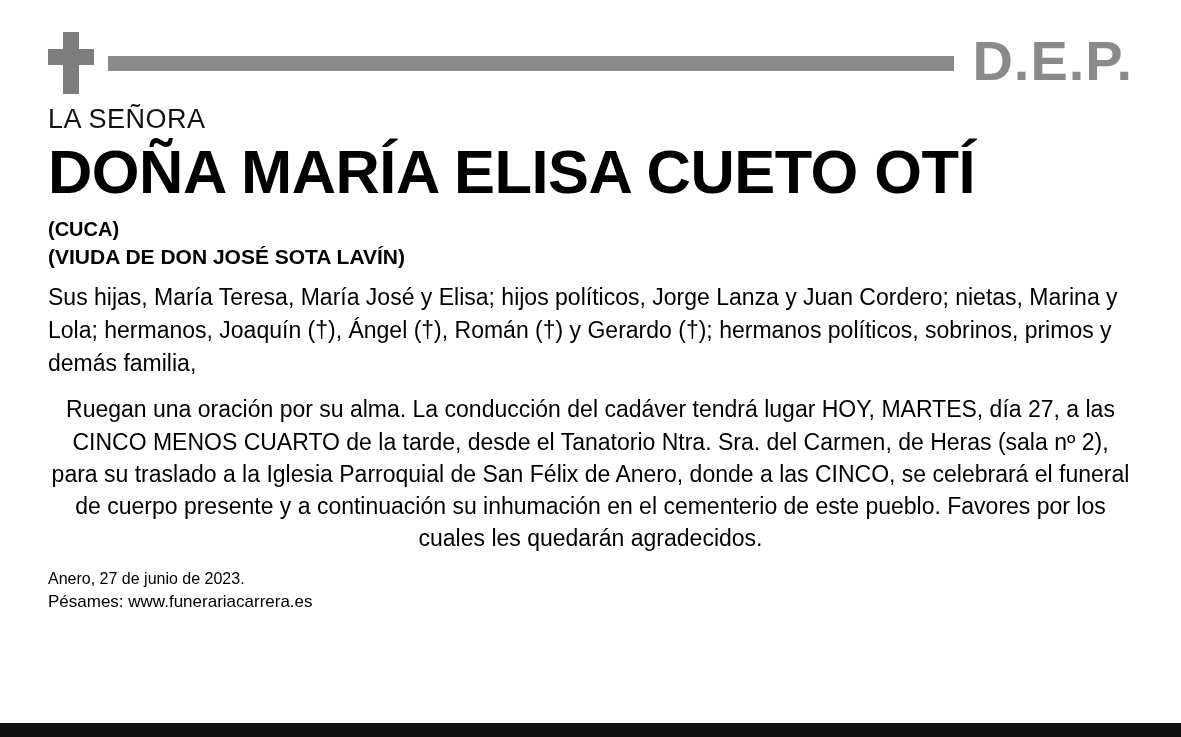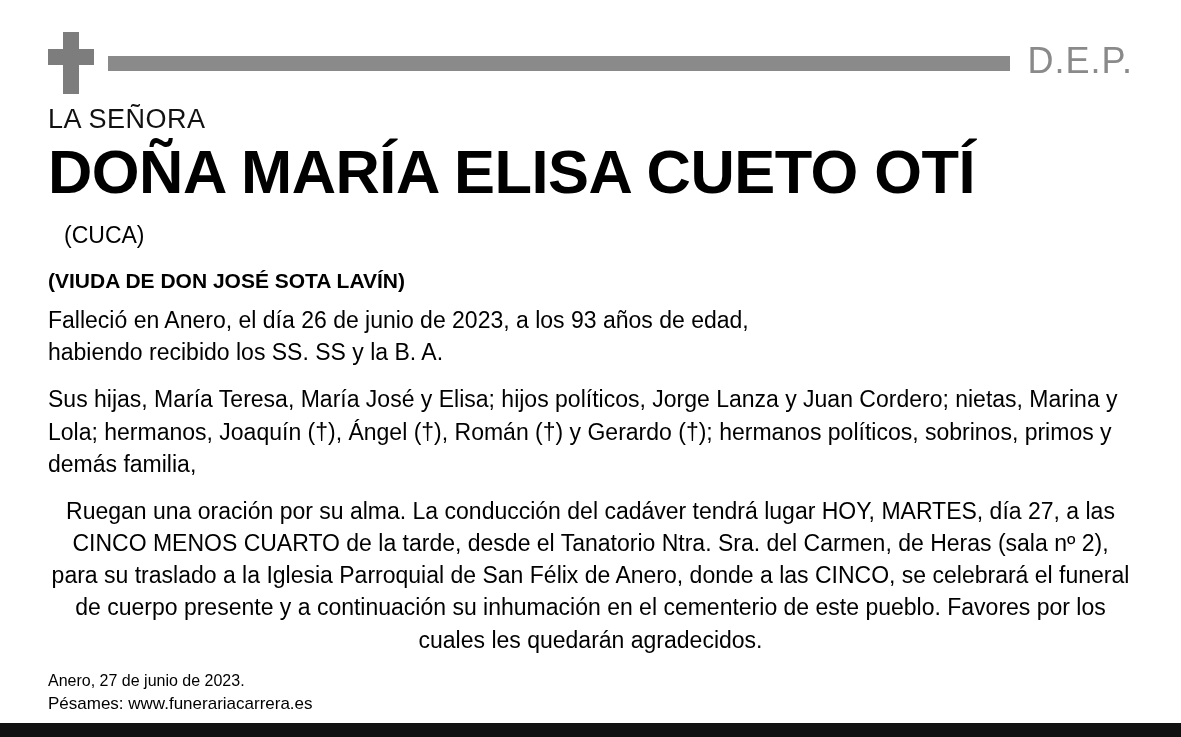--- a/index.html
+++ b/index.html
@@ -61,22 +61,22 @@
     background: #7d7d7d;
   }
   .rule {
     flex: 1 1 auto;
     height: 15px;
     background: #8a8a8a;
     margin: 0 18px 0 6px;
   }
   .dep {
     flex: 0 0 auto;
-    font-size: 36px;
-    font-weight: normal;
+    font-size: 56px;
+    font-weight: bold;
     letter-spacing: 1px;
     color: #8a8a8a;
     line-height: 1;
     padding-bottom: 4px;
   }
 
   
   .pretitle {
     font-size: 27px;
     letter-spacing: 0.5px;
@@ -88,24 +88,24 @@
     font-weight: bold;
     letter-spacing: -0.5px;
     line-height: 1.05;
     margin: 2px 0 12px 0;
     white-space: nowrap;
     color: #000;
     transform: scaleX(0.99);
     transform-origin: left center;
   }
   .alias {
-    font-size: 23px;
-    font-weight: normal;
+    font-size: 20px;
+    font-weight: bold;
     line-height: 1.35;
-    margin: 16px;
+    margin: 0;
   }
   .widow {
     font-size: 21px;
     font-weight: bold;
     line-height: 1.35;
     margin: 0 0 10px 0;
   }
   .death-line {
     font-size: 23px;
     line-height: 1.38;
@@ -149,24 +149,20 @@
       <div class="dep">D.E.P.</div>
     </div>
 
     <div class="pretitle">LA SEÑORA</div>
 
     <div class="name">DOÑA MARÍA ELISA CUETO OTÍ</div>
 
     <div class="alias">(CUCA)</div>
     <div class="widow">(VIUDA DE DON JOSÉ SOTA LAVÍN)</div>
 
-    <div class="death-line">
-      <div>Falleció en Anero, el día 26 de junio de 2023, a los 93 años de edad,</div>
-      <div>habiendo recibido los SS. SS y la B. A.</div>
-    </div>
 
     <div class="family">Sus hijas, María Teresa, María José y Elisa; hijos políticos, Jorge Lanza y Juan Cordero; nietas, Marina y Lola; hermanos, Joaquín (†), Ángel (†), Román (†) y Gerardo (†); hermanos políticos, sobrinos, primos y demás familia,</div>
 
     <div class="body-text"> Ruegan una oración por su alma. La conducción del cadáver tendrá lugar HOY, MARTES, día 27, a las CINCO MENOS CUARTO de la tarde, desde el Tanatorio Ntra. Sra. del Carmen, de Heras (sala nº 2), para su traslado a la Iglesia Parroquial de San Félix de Anero, donde a las CINCO, se celebrará el funeral de cuerpo presente y a continuación su inhumación en el cementerio de este pueblo. Favores por los cuales les quedarán agradecidos.</div>
 
     <div class="place-date">Anero, 27 de junio de 2023.</div>
     <div class="condolences">Pésames: www.funerariacarrera.es</div>
 
   </div>
 </div>

